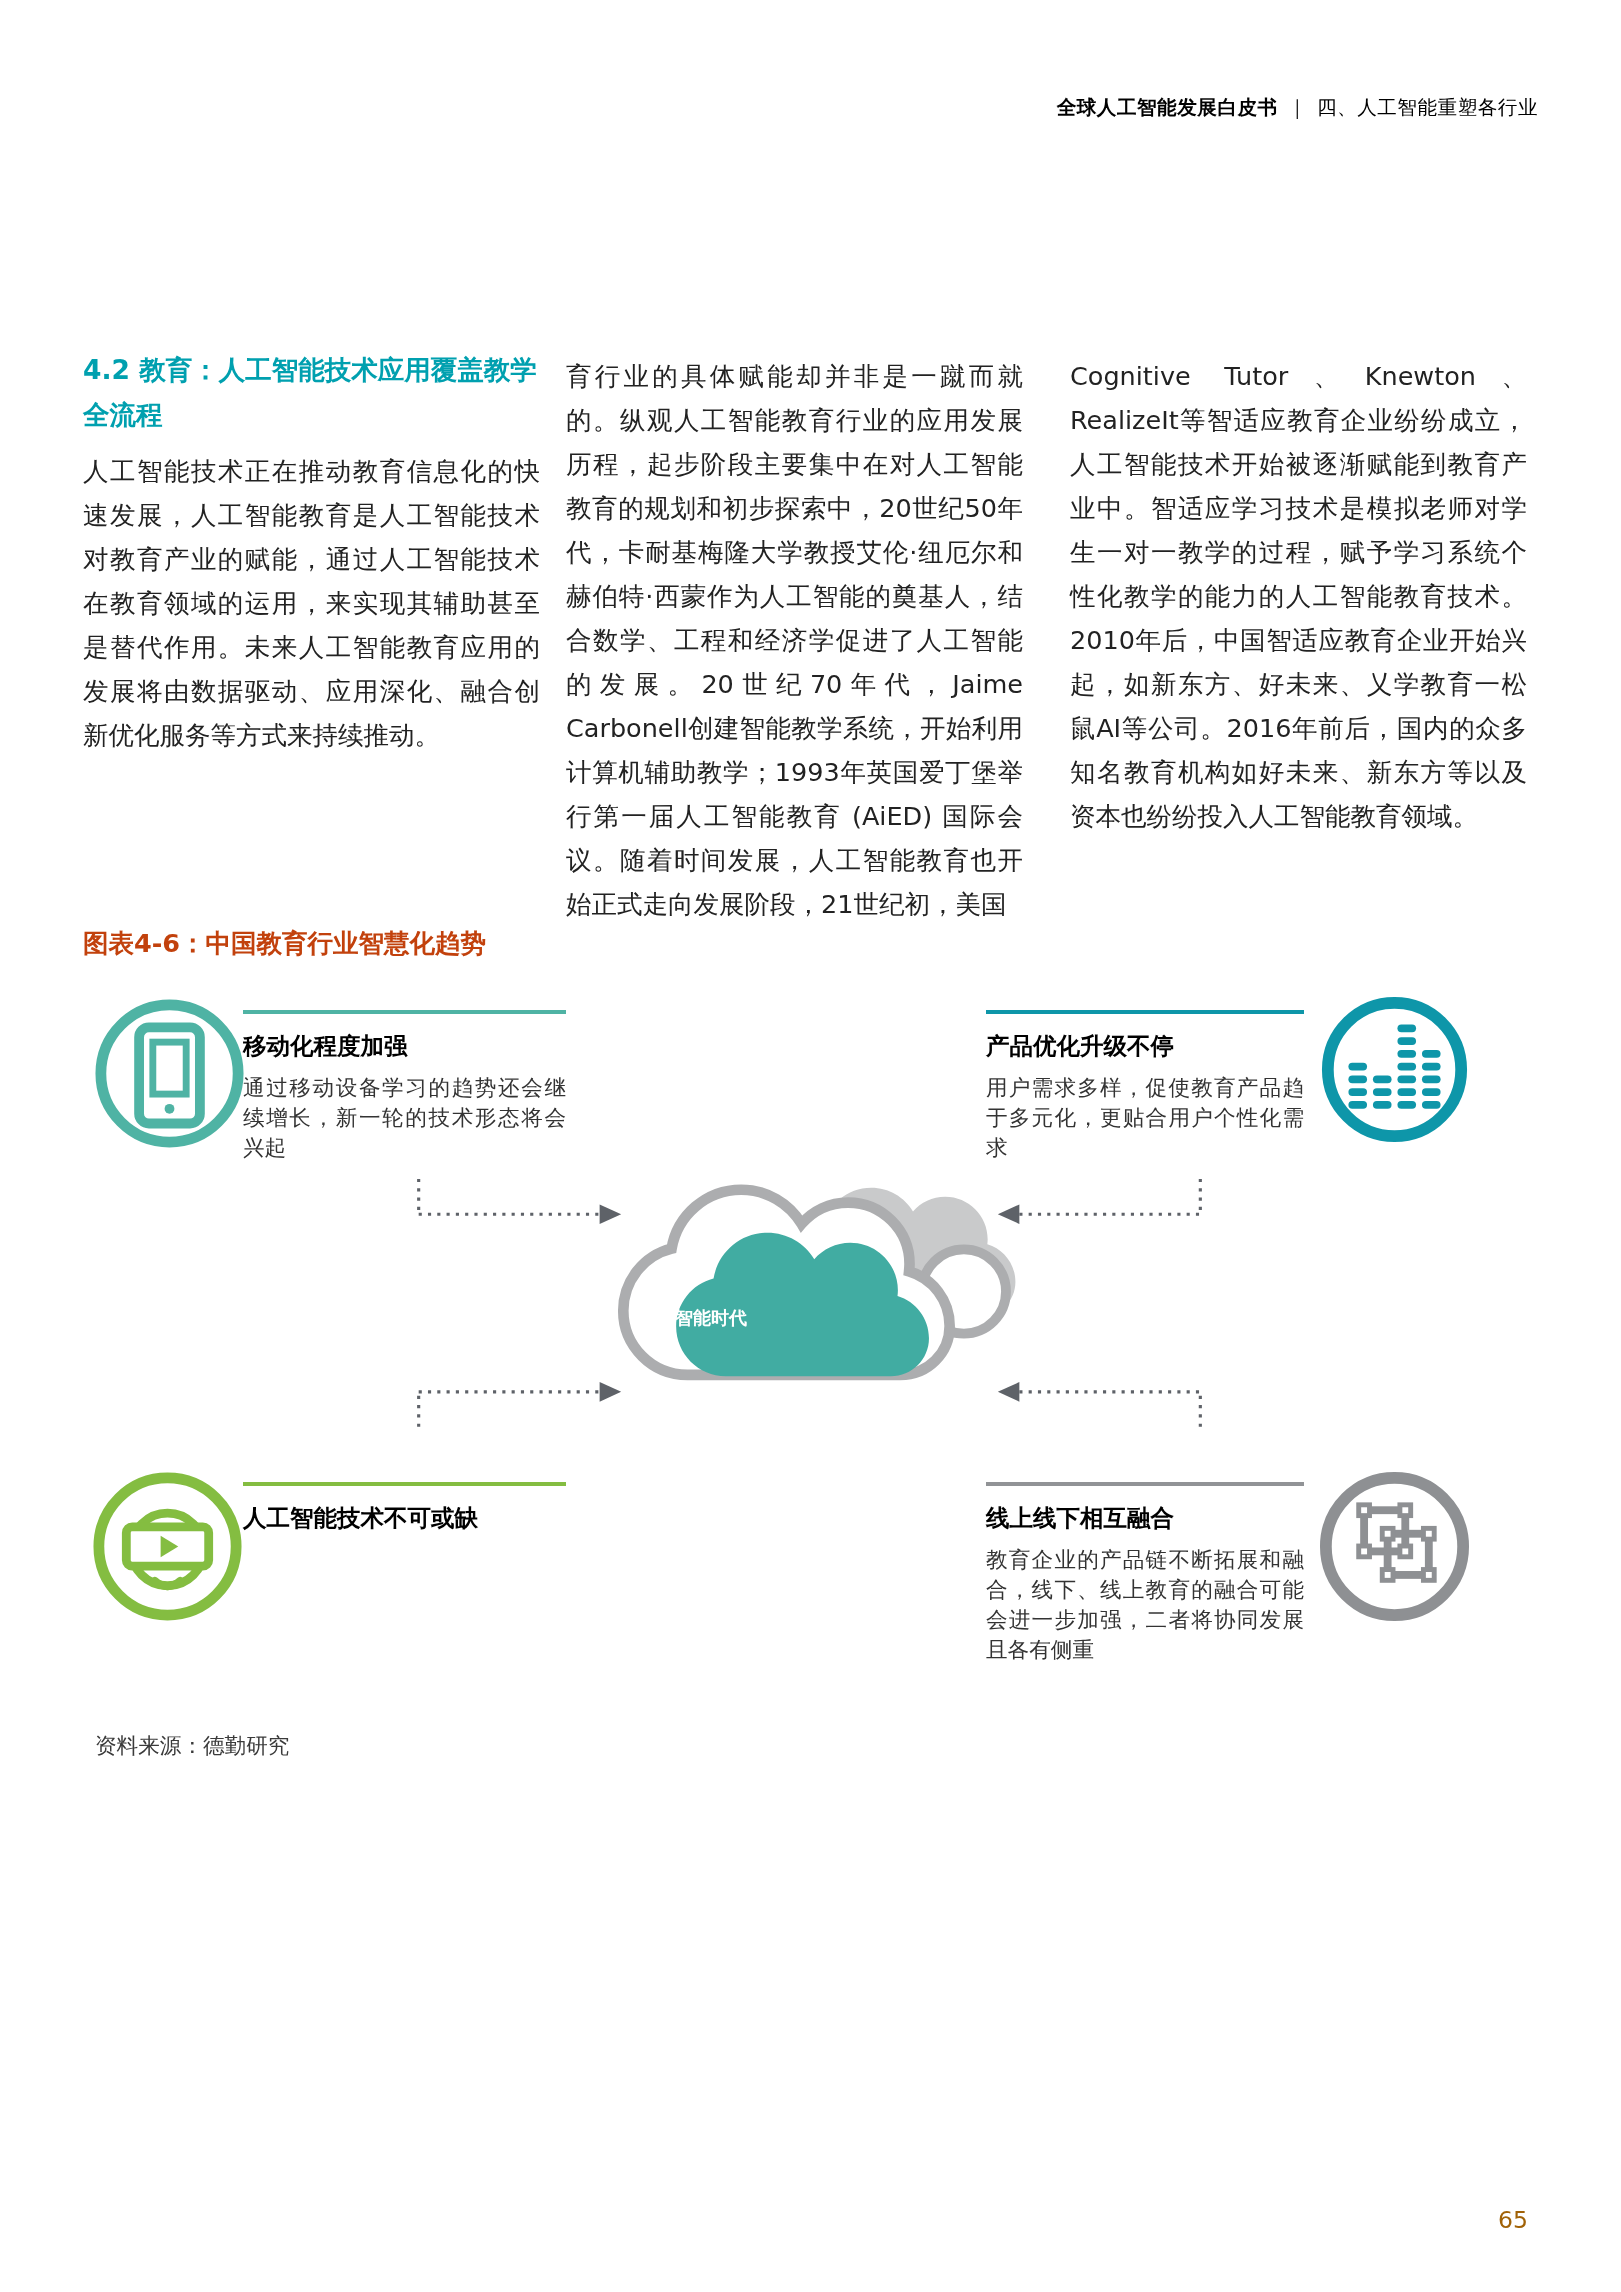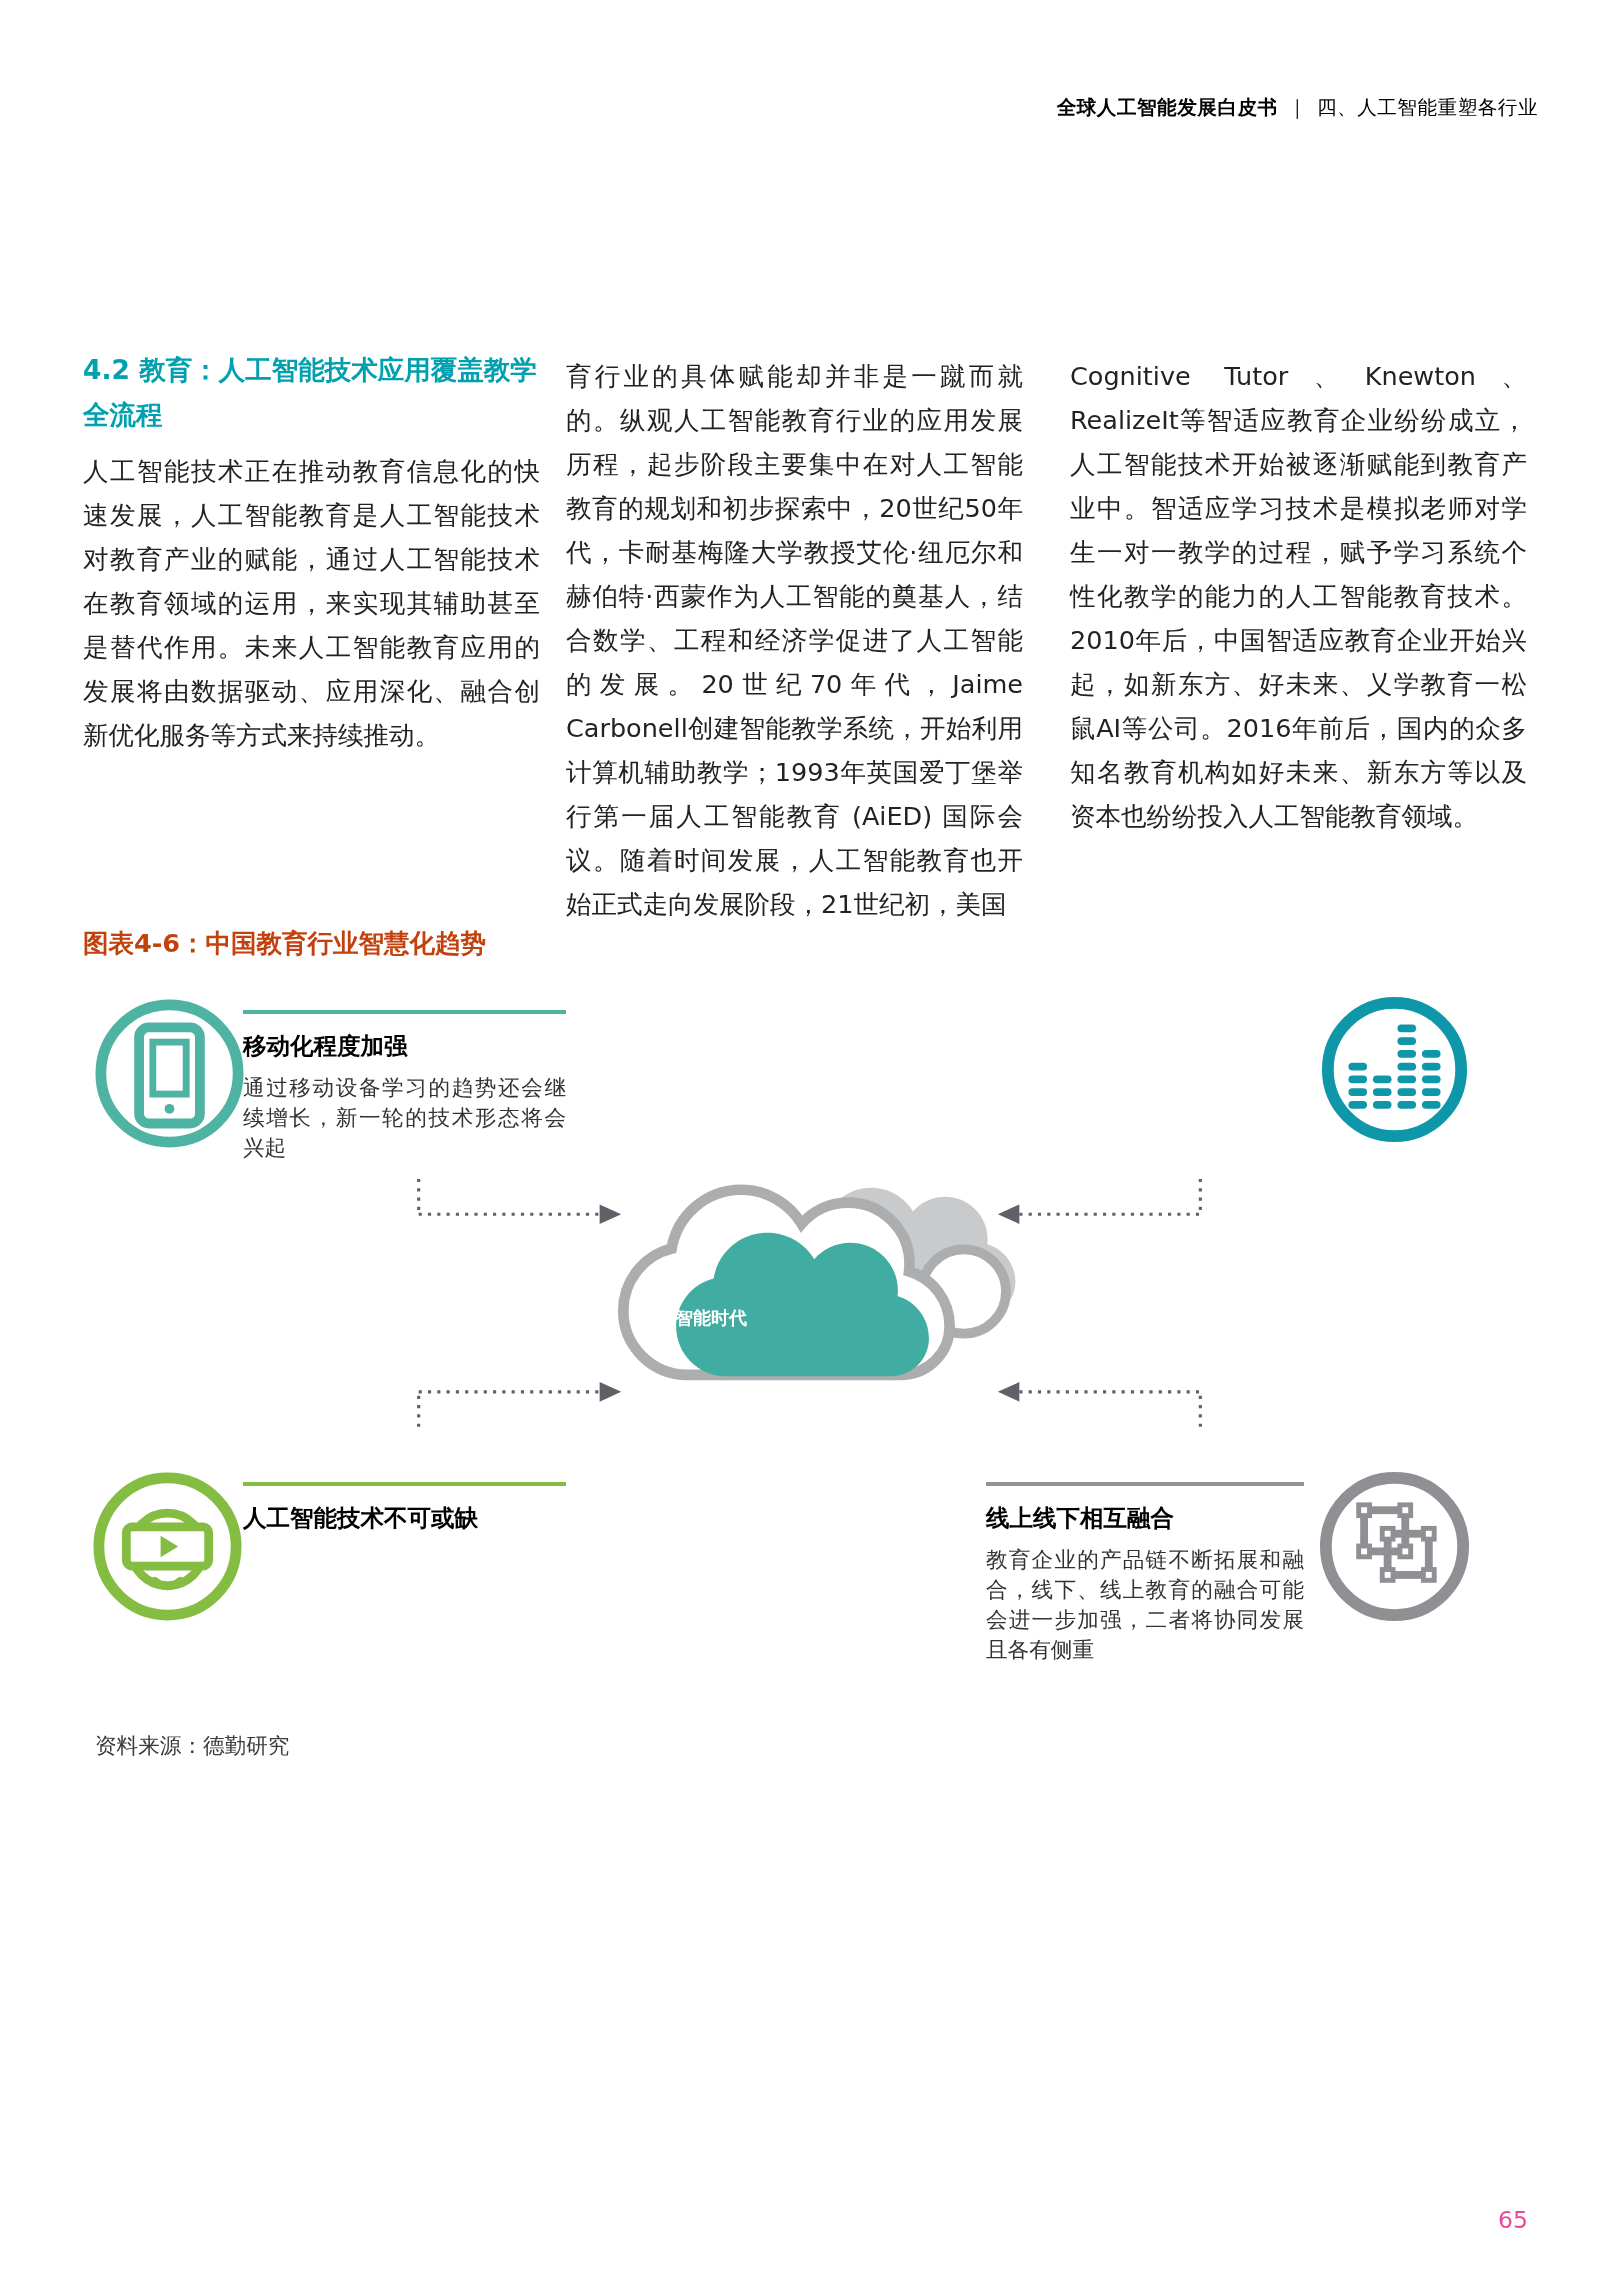--- a/index.html
+++ b/index.html
@@ -50,21 +50,21 @@
   .cloud-label{position:absolute;left:675px;top:1290px;width:253px;text-align:left;
                font-size:18px;font-weight:bold;color:#ffffff;}
 
   .arrow{position:absolute;}
   .a-tl{left:404px;top:1159px;width:225px;height:51px;}
   .a-bl{left:404px;top:1364px;width:225px;height:55px;}
   .a-tr{left:990px;top:1159px;width:225px;height:51px;}
   .a-br{left:990px;top:1364px;width:225px;height:55px;}
 
   .source{position:absolute;left:95px;top:1715px;font-size:21.6px;color:#3a3a3a;}
-  .page-num{position:absolute;right:93px;top:2190px;font-size:23.5px;color:#ec4899;}
+  .page-num{position:absolute;right:93px;top:2190px;font-size:23.5px;color:#a16207;}
 </style>
 </head>
 <body>
 
 <div class="page">
 
   <div class="header">
     <span class="h-bold">全球人工智能发展白皮书</span><span class="h-sep">｜</span><span class="h-sec">四、人工智能重塑各行业</span>
   </div>
 
@@ -88,20 +88,25 @@
       <rect x="60" y="45" width="34" height="53" fill="none" stroke="#4FB3A4" stroke-width="7"></rect>
       <circle cx="77" cy="113" r="5" fill="#4FB3A4"></circle>
     </svg>
   </div>
   <div class="q-text text-tl">
     <div class="q-line line-tl"></div>
     <div class="q-head">移动化程度加强</div>
     <div class="q-body">通过移动设备学习的趋势还会继续增长，新一轮的技术形态将会兴起</div>
   </div>
 
+  <div class="q-text text-tr">
+    <div class="q-line line-tr"></div>
+    <div class="q-head">产品优化升级不停</div>
+    <div class="q-body">用户需求多样，促使教育产品趋于多元化，更贴合用户个性化需求</div>
+  </div>
   <div class="q-icon icon-tr">
     <svg viewBox="0 0 154 154">
       <circle cx="77" cy="77" r="68" fill="none" stroke="#0E96A9" stroke-width="12"></circle>
       <g fill="#0E96A9">
         <rect x="30" y="109" width="19" height="8" rx="4"></rect>
           <rect x="30" y="96" width="19" height="8" rx="4"></rect>
         <rect x="30" y="83" width="19" height="8" rx="4"></rect>
           <rect x="30" y="70" width="19" height="8" rx="4"></rect>
         <rect x="55" y="109" width="19" height="8" rx="4"></rect>
           <rect x="55" y="96" width="19" height="8" rx="4"></rect>

